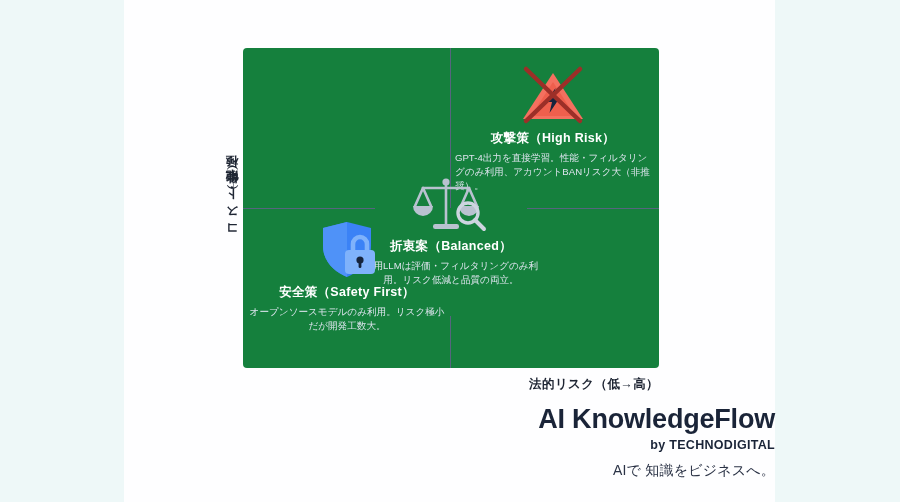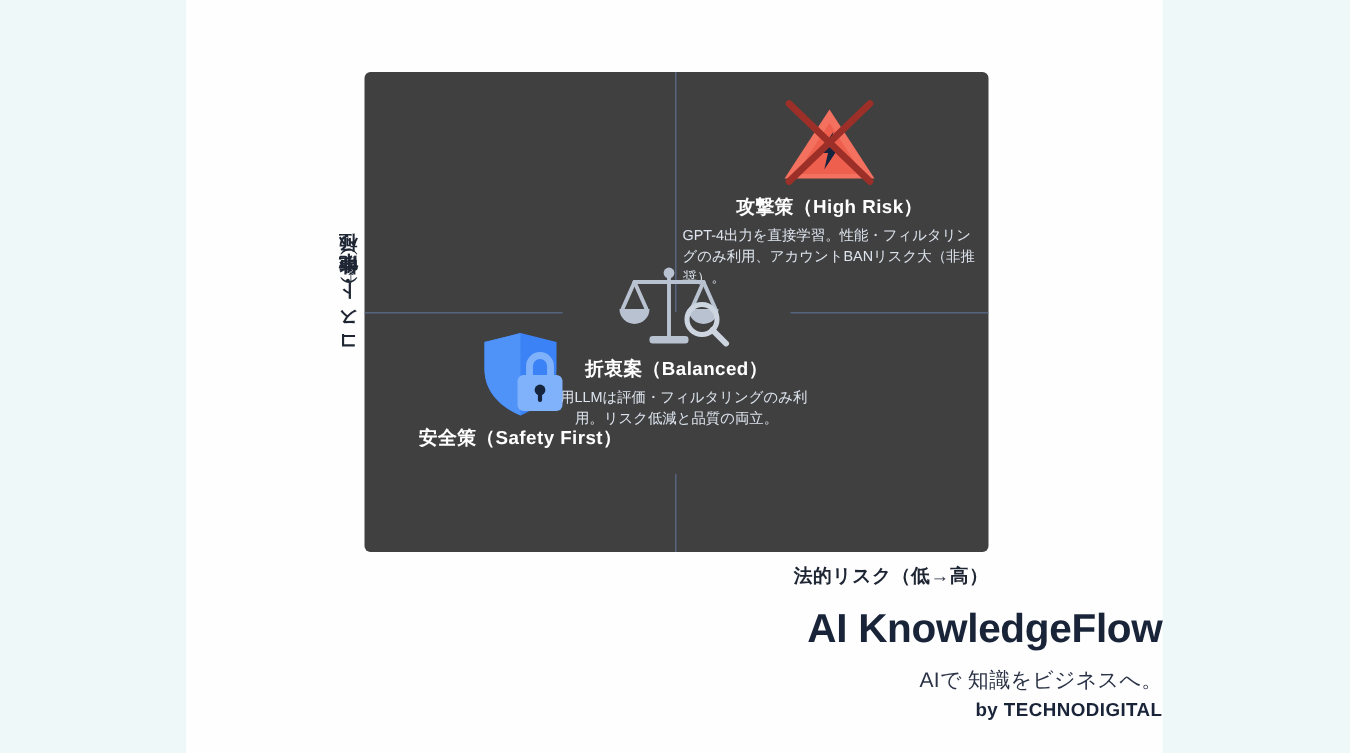--- a/index.html
+++ b/index.html
@@ -76,21 +76,21 @@
     letter-spacing: 0.4px;
   }
 
   
   #quadrant-panel {
     position: absolute;
     left: 119px;
     top: 48px;
     width: 416px;
     height: 320px;
-    background: #404040;
+    background: #15803d;
     border-radius: 4px;
     overflow: hidden;
   }
 
   
   .divider {
     position: absolute;
     background: #56657f;
   }
   .v-seg { width: 1px; }
@@ -245,25 +245,26 @@
               <path d="M12 8 L36 2 L60 8 L60 26 C60 42 48 52 36 57
                        C24 52 12 42 12 26 Z" fill="#3b82f6"></path>
               <path d="M36 2 L12 8 L12 26 C12 42 24 52 36 57 Z" fill="#4f92f8"></path>
               <rect x="34" y="30" width="30" height="24" rx="4" fill="#7fb2fb"></rect>
               <path d="M42 30 v-6 a7 7 0 0 1 14 0 v6" fill="none" stroke="#7fb2fb" stroke-width="4.6"></path>
               <circle cx="49" cy="40" r="3.6" fill="#16243d"></circle>
               <rect x="47.6" y="41" width="2.8" height="7" rx="1.3" fill="#16243d"></rect>
             </svg>
           </div>
           <div class="cell-title">安全策（Safety First）</div>
+          <div class="cell-desc">オープンソースモデルのみ利用。リスク極小だが開発工数大。</div>
         </div>
 
       </div>
     </div>
 
     <div id="branding">
       <div id="brand-title">AI KnowledgeFlow</div>
+      <div id="brand-byline">by TECHNODIGITAL</div>
       <div id="brand-tagline">AIで 知識をビジネスへ。</div>
-      <div id="brand-byline">by TECHNODIGITAL</div>
     </div>
 
   </div>
 </div>
 
 </body></html>

